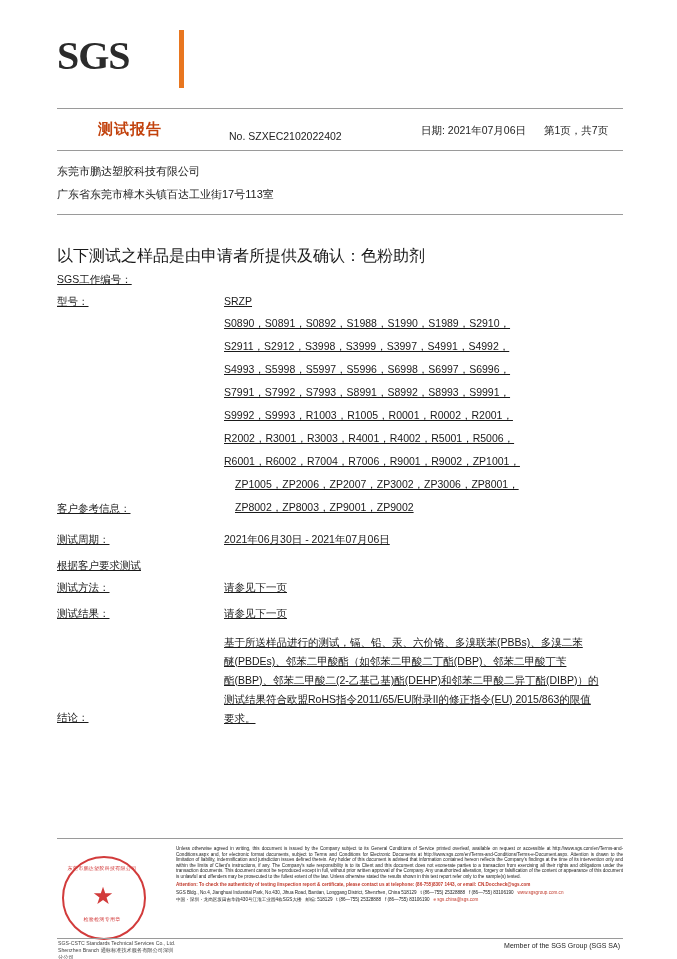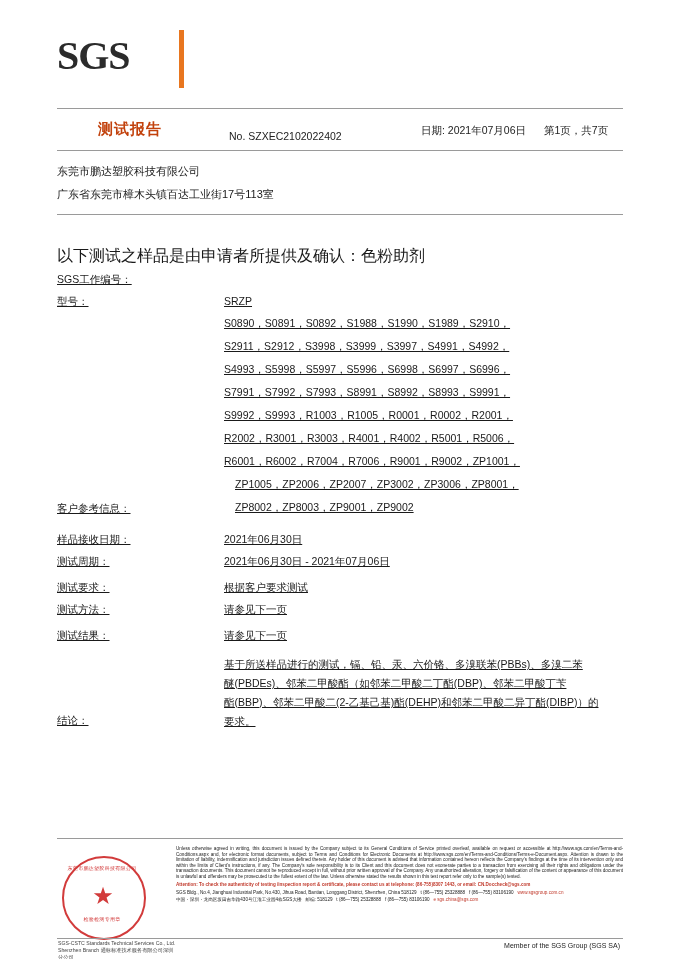--- a/index.html
+++ b/index.html
@@ -333,34 +333,29 @@
         <span class="ln">S9992，S9993，R1003，R1005，R0001，R0002，R2001，</span>
         <span class="ln">R2002，R3001，R3003，R4001，R4002，R5001，R5006，</span>
         <span class="ln">R6001，R6002，R7004，R7006，R9001，R9002，ZP1001，</span>
         <span class="ln indent">ZP1005，ZP2006，ZP2007，ZP3002，ZP3006，ZP8001，</span>
         <span class="ln indent">ZP8002，ZP8003，ZP9001，ZP9002</span>
       </div>
     </div>
 
     <div class="gap-sm"></div>
 
-    <div class="frow">
-      <div class="flabel">样品接收日期：</div>
-      <div class="fvalue">2021年06月30日</div>
-    </div>
 
     <div class="frow">
       <div class="flabel">测试周期：</div>
       <div class="fvalue">2021年06月30日 - 2021年07月06日</div>
     </div>
 
     <div class="gap-xs"></div>
 
     <div class="frow">
-      <div class="flabel">测试要求：</div>
       <div class="fvalue">根据客户要求测试</div>
     </div>
 
     <div class="frow">
       <div class="flabel">测试方法：</div>
       <div class="fvalue">请参见下一页</div>
     </div>
 
     <div class="gap-xs"></div>
 
@@ -370,20 +365,21 @@
     </div>
 
     <div class="gap-sm"></div>
 
     <div class="frow conclusion">
       <div class="flabel">结论：</div>
       <div class="fvalue">
         <span class="ln">基于所送样品进行的测试，镉、铅、汞、六价铬、多溴联苯(PBBs)、多溴二苯</span>
         <span class="ln">醚(PBDEs)、邻苯二甲酸酯（如邻苯二甲酸二丁酯(DBP)、邻苯二甲酸丁苄</span>
         <span class="ln">酯(BBP)、邻苯二甲酸二(2-乙基己基)酯(DEHP)和邻苯二甲酸二异丁酯(DIBP)）的</span>
+        <span class="ln">测试结果符合欧盟RoHS指令2011/65/EU附录II的修正指令(EU) 2015/863的限值</span>
         <span class="ln">要求。</span>
       </div>
     </div>
 
   </div>
 
   <div class="footer-rule"></div>
 
   <div class="stamp">
     <div class="stamp-circle"></div>

